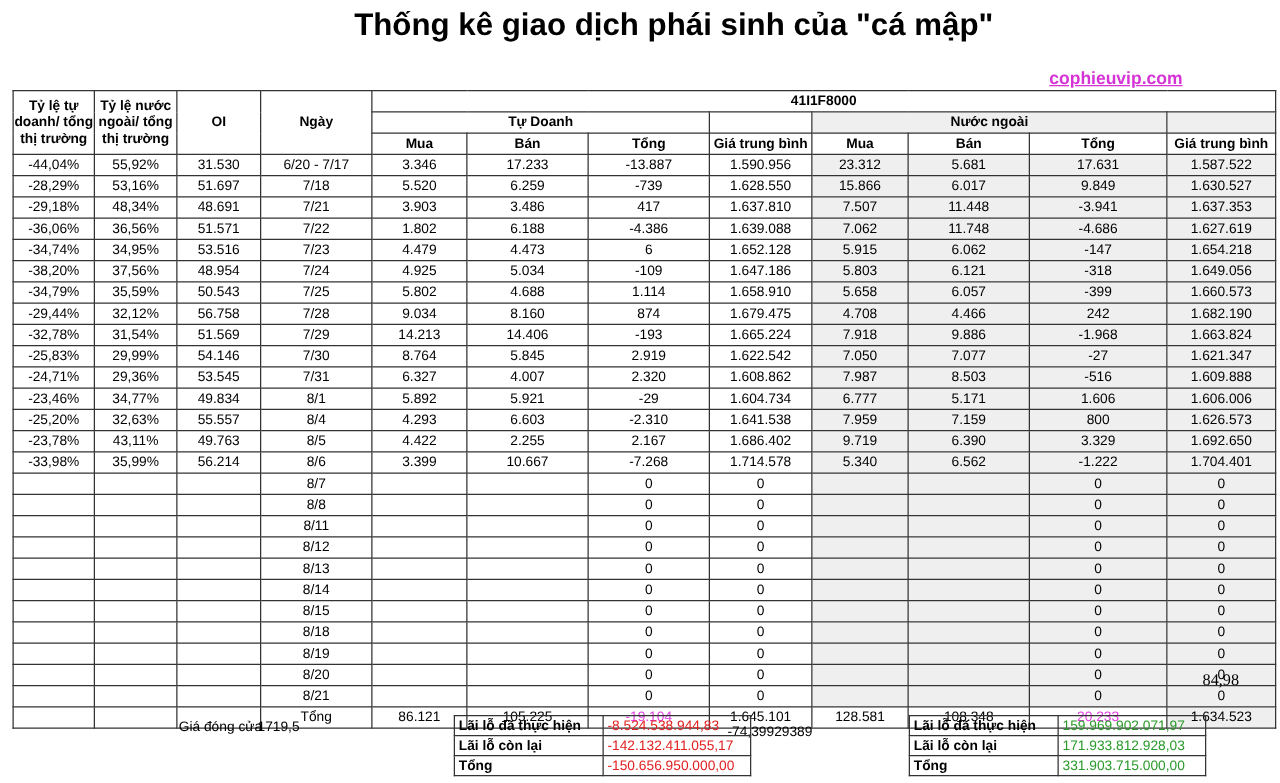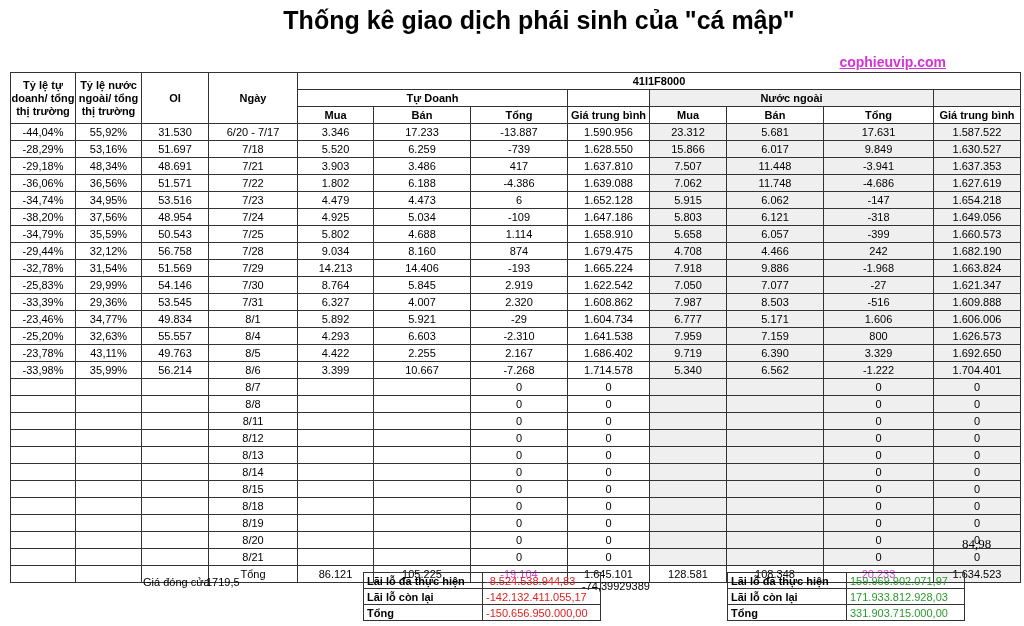--- a/index.html
+++ b/index.html
@@ -210,21 +210,21 @@
         <td class="">8.764</td>
         <td class="">5.845</td>
         <td class="b">2.919</td>
         <td class="b">1.622.542</td>
         <td class="gray">7.050</td>
         <td class="gray">7.077</td>
         <td class="b gray">-27</td>
         <td class="b gray">1.621.347</td>
       </tr>
       <tr>
-        <td class="">-33,39%</td>
+        <td class="">-24,71%</td>
         <td class="">29,36%</td>
         <td class="">53.545</td>
         <td class="">7/31</td>
         <td class="">6.327</td>
         <td class="">4.007</td>
         <td class="b">2.320</td>
         <td class="b">1.608.862</td>
         <td class="gray">7.987</td>
         <td class="gray">8.503</td>
         <td class="b gray">-516</td>

